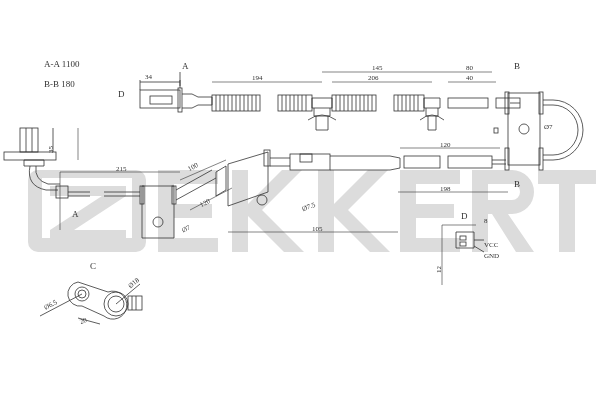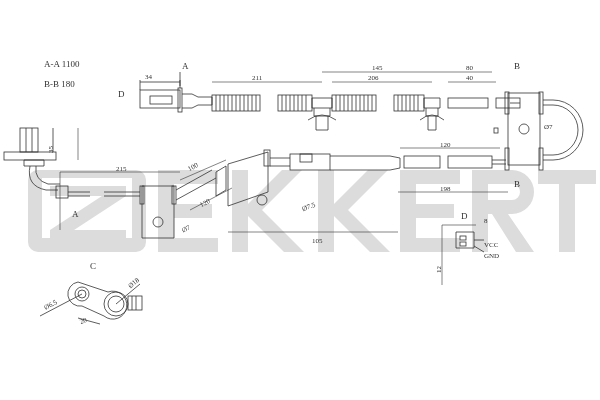--- a/index.html
+++ b/index.html
@@ -161,33 +161,33 @@
 
 <span class="lbl md" style="left:182px;top:62px">A</span>
 <span class="lbl md" style="left:514px;top:62px">B</span>
 <span class="lbl md" style="left:118px;top:90px">D</span>
 <span class="lbl md" style="left:72px;top:210px">A</span>
 <span class="lbl md" style="left:514px;top:180px">B</span>
 <span class="lbl md" style="left:90px;top:262px">C</span>
 <span class="lbl md" style="left:461px;top:212px">D</span>
 
 <span class="lbl sm" style="left:145px;top:74px">34</span>
-<span class="lbl sm" style="left:252px;top:75px">211</span>
+<span class="lbl sm" style="left:252px;top:75px">194</span>
 <span class="lbl sm" style="left:372px;top:65px">145</span>
 <span class="lbl sm" style="left:368px;top:75px">206</span>
 <span class="lbl sm" style="left:466px;top:65px">80</span>
 <span class="lbl sm" style="left:466px;top:75px">40</span>
 <span class="lbl sm" style="left:544px;top:124px">Ø7</span>
 <span class="lbl sm" style="left:48px;top:146px;transform:rotate(-90deg)">35</span>
 <span class="lbl sm" style="left:116px;top:166px">215</span>
 <span class="lbl sm" style="left:188px;top:164px;transform:rotate(-28deg)">100</span>
 <span class="lbl sm" style="left:200px;top:200px;transform:rotate(-28deg)">120</span>
 <span class="lbl sm" style="left:182px;top:226px;transform:rotate(-28deg)">Ø7</span>
 <span class="lbl sm" style="left:302px;top:204px;transform:rotate(-20deg)">Ø7.5</span>
-<span class="lbl sm" style="left:312px;top:238px">105</span>
+<span class="lbl sm" style="left:312px;top:226px">105</span>
 <span class="lbl sm" style="left:440px;top:142px">120</span>
 <span class="lbl sm" style="left:440px;top:186px">198</span>
 <span class="lbl sm" style="left:484px;top:218px">8</span>
 <span class="lbl sm" style="left:436px;top:266px;transform:rotate(-90deg)">12</span>
 <span class="lbl sm" style="left:484px;top:242px">VCC</span>
 <span class="lbl sm" style="left:484px;top:253px">GND</span>
 <span class="lbl sm" style="left:44px;top:302px;transform:rotate(-28deg)">Ø6.5</span>
 <span class="lbl sm" style="left:128px;top:280px;transform:rotate(-40deg)">Ø18</span>
 <span class="lbl sm" style="left:80px;top:318px;transform:rotate(-20deg)">20</span>
 </div>

